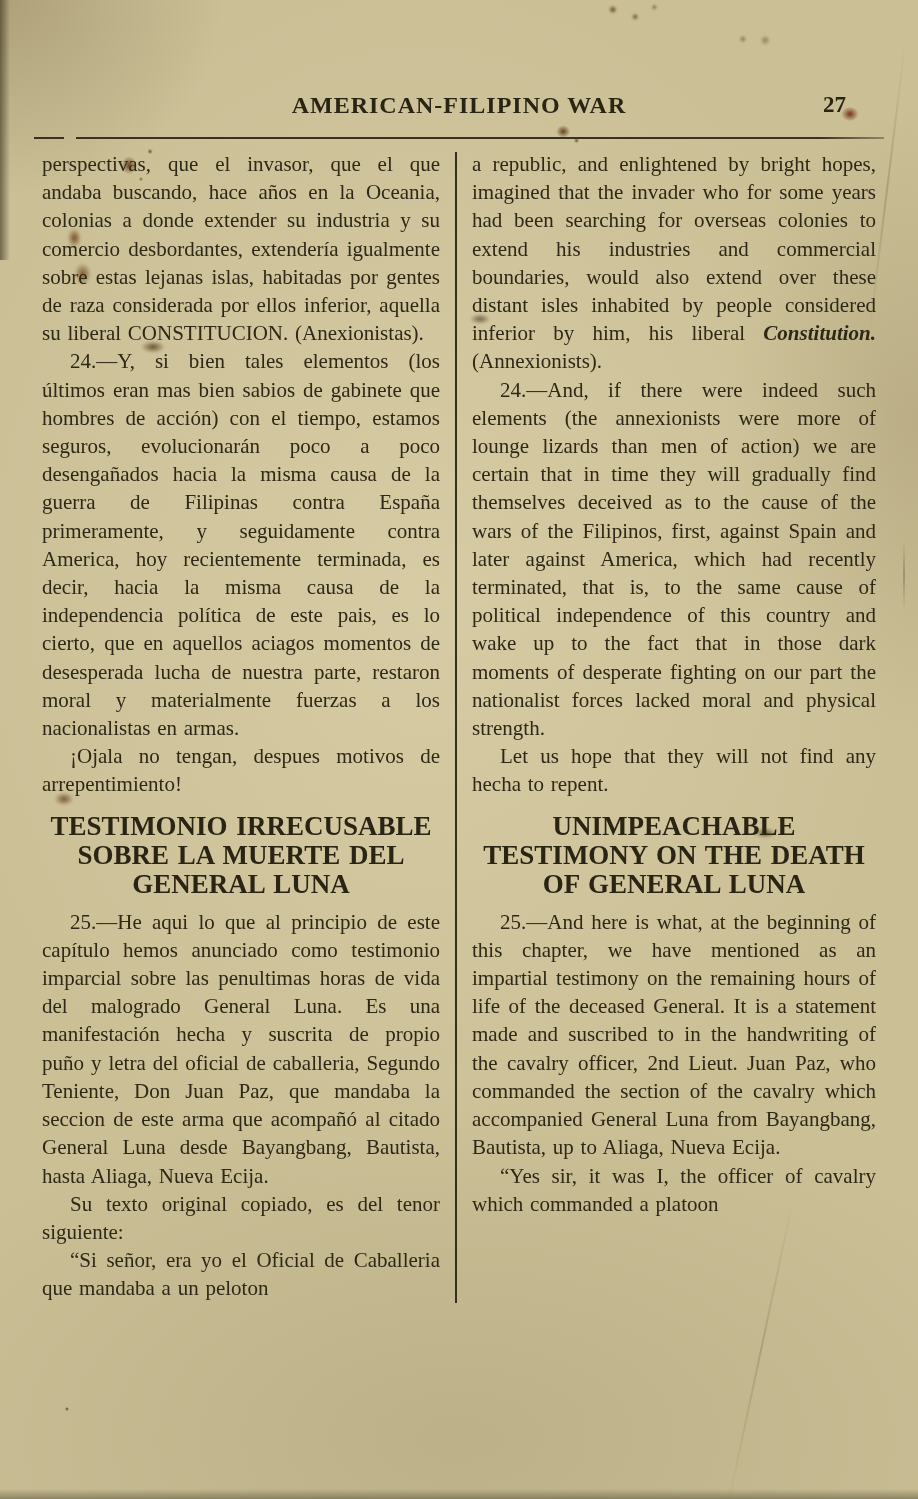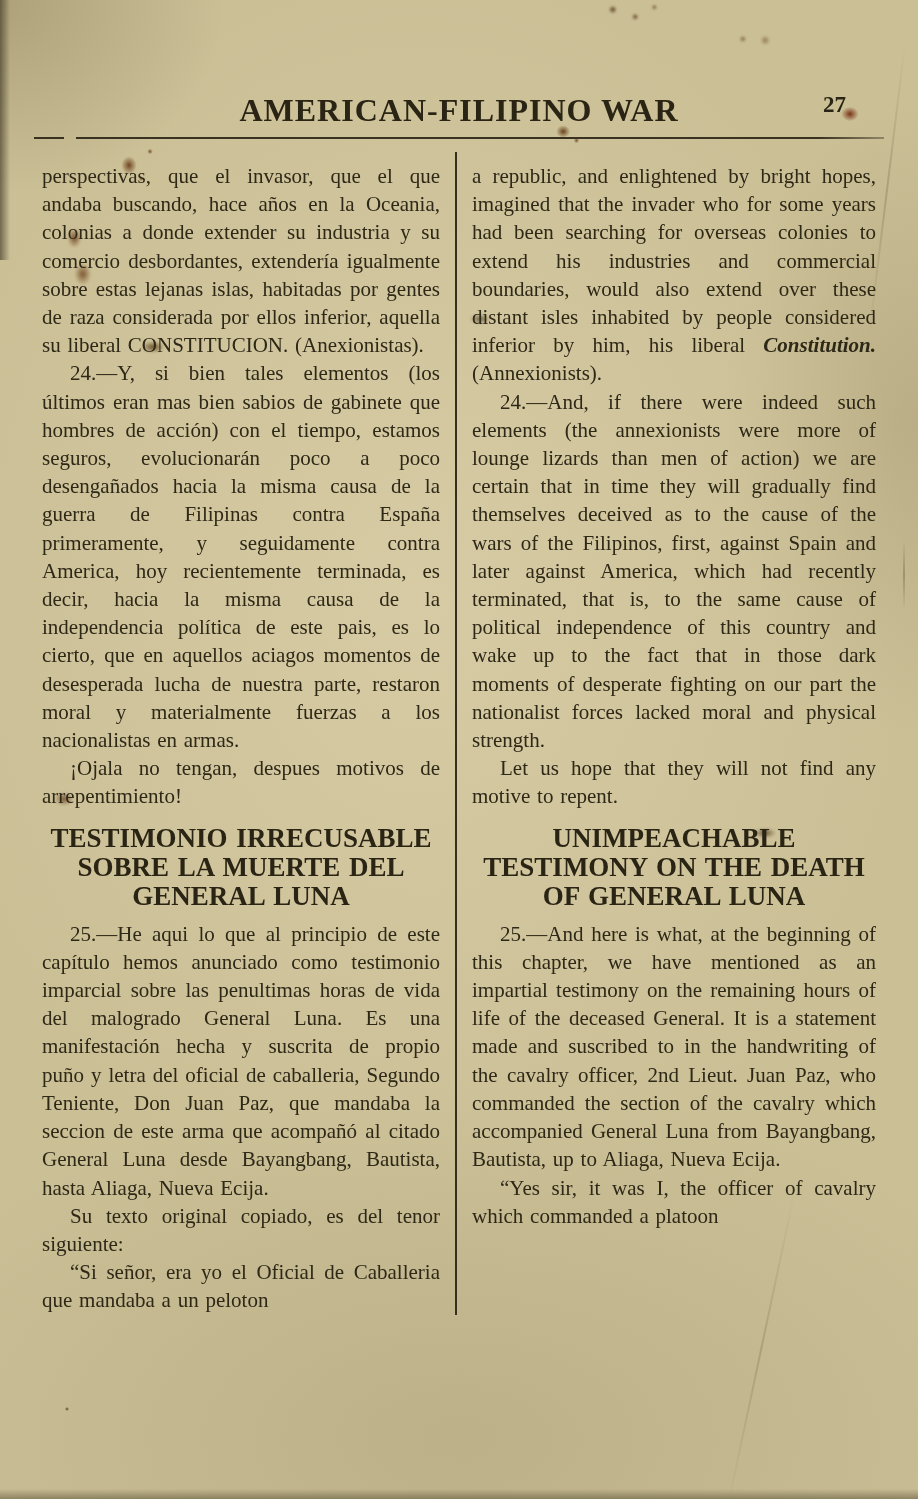--- a/index.html
+++ b/index.html
@@ -57,35 +57,35 @@
       background:radial-gradient(ellipse 14px 7px at 50% 50%, rgba(70,56,30,.7), rgba(70,56,30,0) 75%);}
   .s10{left:742px;top:822px;width:46px;height:22px;filter:blur(1px);
       background:radial-gradient(ellipse 15px 7px at 50% 50%, rgba(70,50,20,.75), rgba(70,50,20,0) 75%);}
   .s11{left:60px;top:1402px;width:14px;height:14px;
       background:radial-gradient(circle 3px at 50% 50%, rgba(50,40,16,.8), rgba(50,40,16,0) 70%);}
 
   
   .header{position:absolute;top:92px;left:0;width:100%;height:34px;}
   .running-title{
     position:absolute;left:0;width:100%;text-align:center;
-    font-weight:bold;font-size:32px;letter-spacing:1px;color:#2a2414;
+    font-weight:bold;font-size:24px;letter-spacing:1px;color:#2a2414;
   }
   .page-number{position:absolute;right:72px;top:0;font-weight:bold;font-size:23px;color:#2a2414;}
   .rule{position:absolute;top:136px;left:34px;width:850px;height:3px;}
   .rule .dash{position:absolute;left:0;top:1px;width:30px;height:2px;background:#3a3220;}
   .rule .line{position:absolute;left:42px;top:1px;right:0;height:2px;background:linear-gradient(to right,#3a3220 92%,rgba(58,50,32,.4));}
 
   
   .columns{position:absolute;top:150px;left:42px;width:834px;display:flex;}
   .col{font-size:21px;line-height:28.2px;text-align:justify;word-spacing:1.5px;color:#2e2817;}
   .col.left{width:398px;}
   .col.right{width:404px;}
   .divider{width:2px;background:linear-gradient(to bottom,#35301e 0,#35301e 1248px,rgba(53,48,30,0) 1256px);margin:2px 15px 0 15px;}
   .col p{margin:0;text-indent:28px;}
-  .col p.noindent{text-indent:0;margin-top:12px;}
+  .col p.noindent{text-indent:0;}
   .col h2{
     font-size:27px;line-height:29px;font-weight:bold;text-align:center;
     margin:13px 6px 9px 6px;text-indent:0;word-spacing:2px;color:#2a2414;
   }
   .col em{font-style:italic;font-weight:bold;}
 </style>
 </head>
 <body>
 
 <div class="page">
@@ -127,20 +127,20 @@
       <p>25.—He aqui lo que al principio de este capítulo hemos anunciado como testimonio imparcial sobre las penultimas horas de vida del malogrado General Luna. Es una manifestación hecha y suscrita de propio puño y letra del oficial de caballeria, Segundo Teniente, Don Juan Paz, que mandaba la seccion de este arma que acompañó al citado General Luna desde Bayangbang, Bautista, hasta Aliaga, Nueva Ecija.</p>
       <p>Su texto original copiado, es del tenor siguiente:</p>
       <p>“Si señor, era yo el Oficial de Caballeria que mandaba a un peloton</p>
     </div>
 
     <div class="divider"></div>
 
     <div class="col right">
       <p class="noindent"><span>a republic, and enlightened by bright hopes, imagined that the invader who for some years had been searching for overseas colonies to extend his industries and commercial boundaries, would also extend over these distant isles inhabited by people considered inferior by him, his liberal </span><em>Constitution.</em><span> (Annexionists).</span></p>
       <p>24.—And, if there were indeed such elements (the annexionists were more of lounge lizards than men of action) we are certain that in time they will gradually find themselves deceived as to the cause of the wars of the Filipinos, first, against Spain and later against America, which had recently terminated, that is, to the same cause of political independence of this country and wake up to the fact that in those dark moments of desperate fighting on our part the nationalist forces lacked moral and physical strength.</p>
-      <p>Let us hope that they will not find any motive to repent.</p>
+      <p>Let us hope that they will not find any hecha to repent.</p>
       <h2>UNIMPEACHABLE TESTIMONY ON THE DEATH OF GENERAL LUNA</h2>
       <p>25.—And here is what, at the beginning of this chapter, we have mentioned as an impartial testimony on the remaining hours of life of the deceased General. It is a statement made and suscribed to in the handwriting of the cavalry officer, 2nd Lieut. Juan Paz, who commanded the section of the cavalry which accompanied General Luna from Bayangbang, Bautista, up to Aliaga, Nueva Ecija.</p>
       <p>“Yes sir, it was I, the officer of cavalry which commanded a platoon</p>
     </div>
 
   </div>
 </div>
 
 </body></html>

